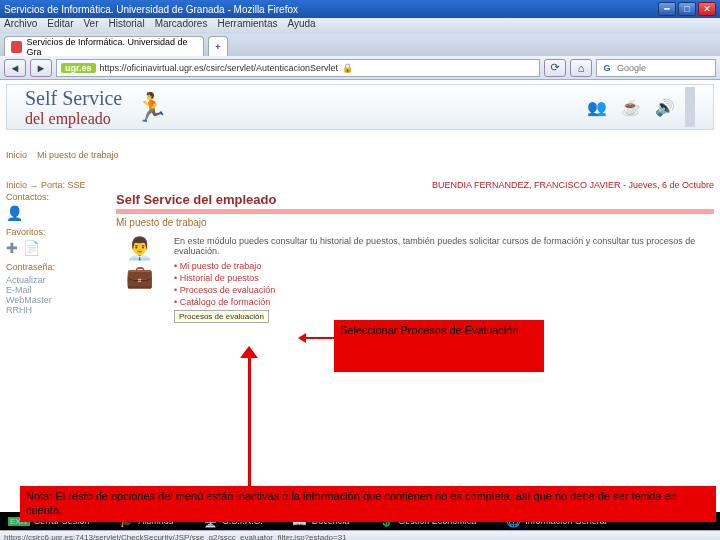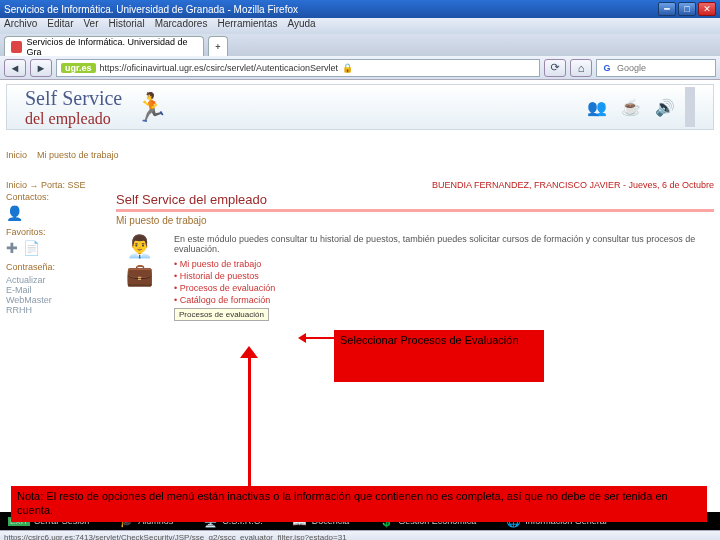--- a/index.html
+++ b/index.html
@@ -220,22 +220,22 @@
   }
   .sidebar a { color: #8a9aaa; text-decoration: none; display: block; }
 
   .main {
     flex: 1;
     position: relative;
   }
   .main h2 {
     color: #9a2a2a;
     font-size: 13px;
-    font-weight: normal;
-    border-bottom: 3px solid #fca5a5;
+    font-weight: bold;
+    border-bottom: 5px solid #fca5a5;
     padding-bottom: 2px;
   }
   .main .subtitle {
     color: #a07030;
     font-size: 10px;
     margin-top: 3px;
   }
 
   .module {
     display: flex;
@@ -284,26 +284,26 @@
     background: #e80000;
     color: #000;
     font-size: 11px;
     padding: 4px 6px;
     line-height: 1.25;
     z-index: 5;
     font-family: Arial, sans-serif;
   }
   .callout-red.sel {
     left: 334px;
-    top: 246px;
+    top: 236px;
     width: 210px;
     height: 52px;
   }
   .callout-red.nota {
-    left: 11px;
+    left: 20px;
     top: 402px;
     width: 696px;
   }
   .arrow-shaft {
     width: 3px;
     height: 132px;
     background: #e80000;
     position: absolute;
     left: 248px;
     top: 272px;

